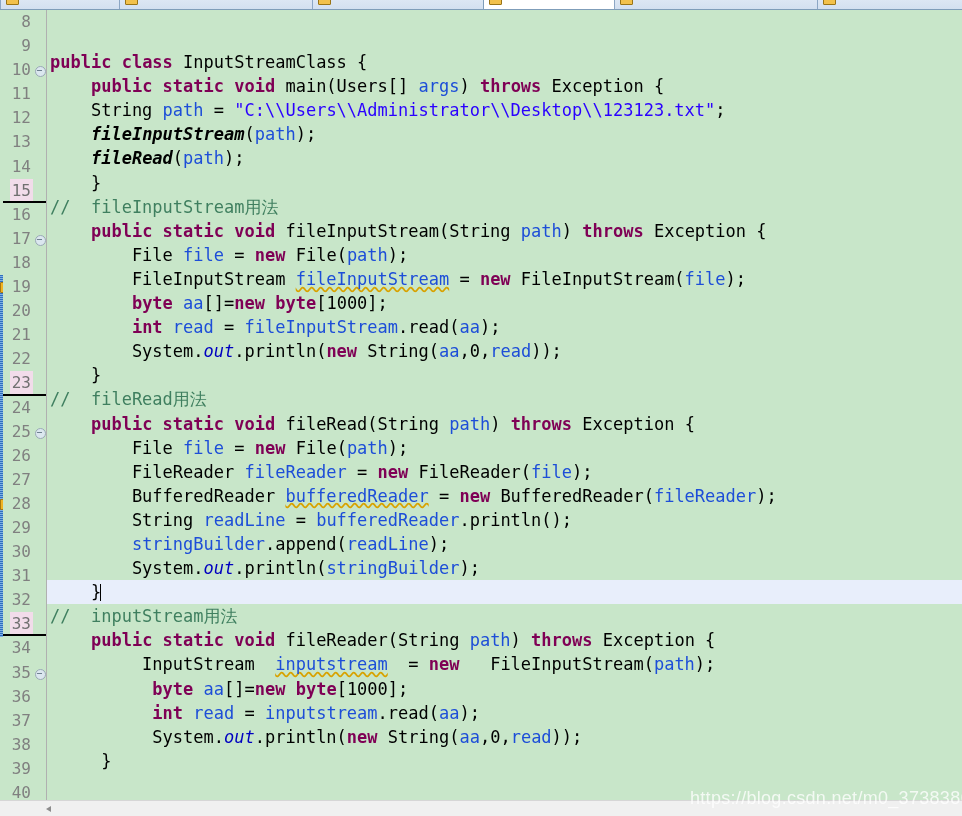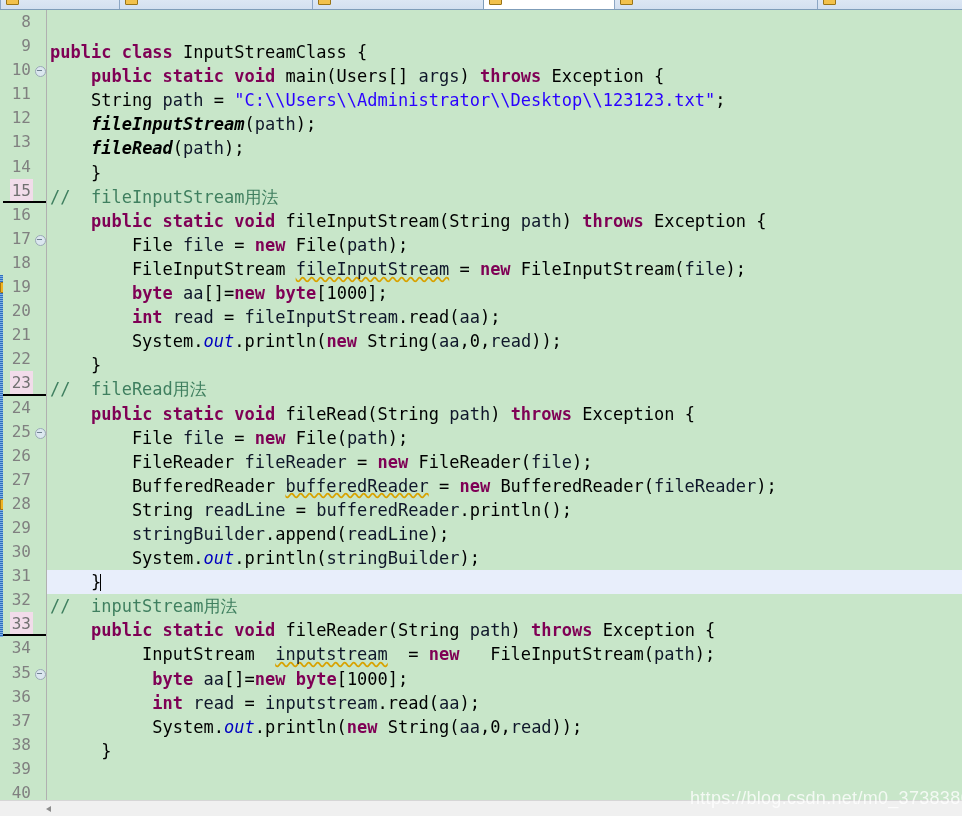--- a/index.html
+++ b/index.html
@@ -45,21 +45,21 @@
     position:absolute;left:0;width:7px;height:9px;
     background:#f0b323;border:1px solid #a8780c;border-radius:1px;
   }
   
   #gutter{
     position:absolute;left:3px;top:0;width:43px;height:790px;
     background:#c8e6c9;border-right:1px solid #b0b0b0;
   }
   
   #codepane{
-    position:absolute;left:47px;top:6px;right:0;height:790px;
+    position:absolute;left:47px;top:16px;right:0;height:790px;
     background:#c8e6c9;overflow:hidden;
   }
 
   .row{height:24.1px;position:relative;}
   .lnum{
     position:absolute;right:15px;top:0;height:24.1px;line-height:24.1px;
     font-size:16px;color:#808080;text-align:right;letter-spacing:0px;
   }
   .lnum.changed{
     background:#f2dcea;color:#707070;padding:0 2px;right:13px;
@@ -85,21 +85,21 @@
     display:inline-block;width:1px;height:17px;background:#000;
     vertical-align:-3px;margin-left:-1px;
   }
 
   
   .kw   {color:#7f0055;font-weight:bold;}
   .str  {color:#2a00ff;}
   .cmt  {color:#3f7f5f;}
   .fld  {color:#0000c0;font-style:italic;font-weight:normal;}
   .mcall{color:#000000;font-style:italic;font-weight:bold;}
-  .lv   {color:#0f172a;}
+  .lv   {color:#1d4ed8;}
   .warn {text-decoration:underline wavy #d8a200;text-decoration-skip-ink:none;}
 
   
   #hscroll{
     position:absolute;left:0;top:800px;width:962px;height:16px;
     background:#f0f0f0;border-top:1px solid #d6d6d6;
   }
   #hs-left{
     position:absolute;left:40px;top:0;width:17px;height:16px;
     background:#f0f0f0;

